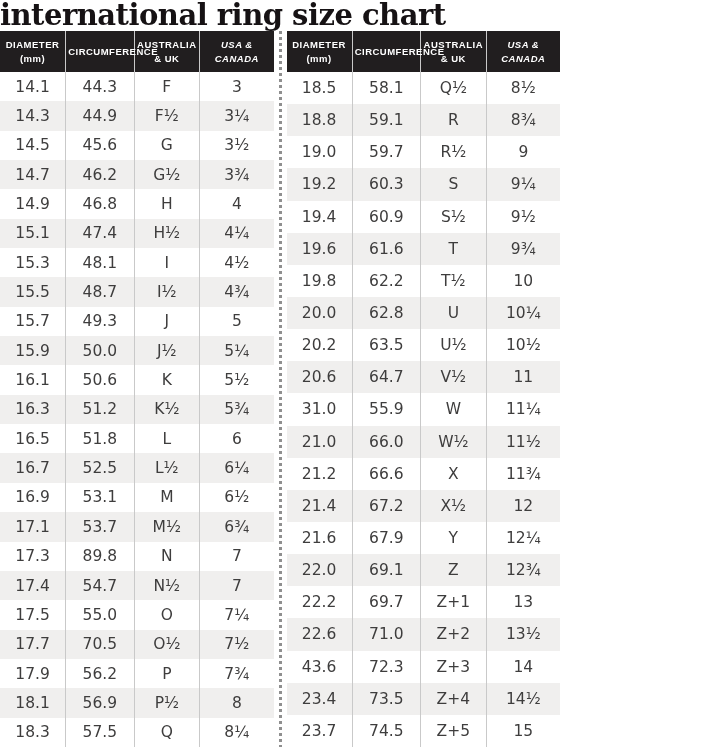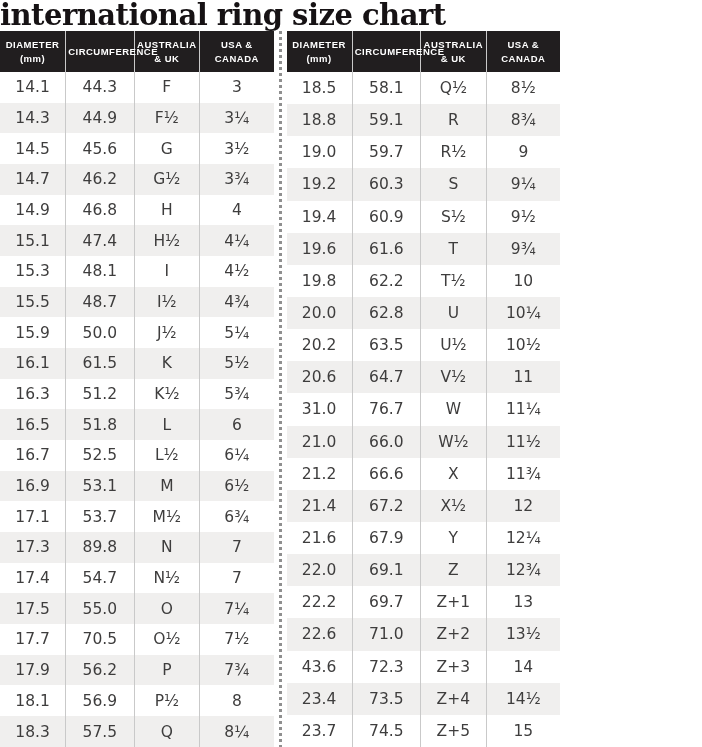--- a/index.html
+++ b/index.html
@@ -67,21 +67,21 @@
     font-size: 9.5px;
     font-weight: bold;
     letter-spacing: 0.5px;
     text-align: center;
     vertical-align: middle;
     height: 41px;
     line-height: 1.4;
     border-right: 1px solid var(--grid-line);
     padding: 0 2px;
   }
-  thead th:last-child { border-right: none; }
+  thead th:last-child { border-right: none; font-style: italic; }
   tbody td {
     text-align: center;
     vertical-align: middle;
     font-size: 15.5px;
     color: var(--body-text);
     border-right: 1px solid var(--grid-line);
     padding: 0;
   }
   tbody td:last-child { border-right: none; }
   tbody tr:nth-child(even) { background: var(--row-alt); }
@@ -152,28 +152,34 @@
             <td>I</td>
             <td>4½</td>
           </tr>
           <tr>
             <td>15.5</td>
             <td>48.7</td>
             <td>I½</td>
             <td>4¾</td>
           </tr>
           <tr>
+            <td>15.7</td>
+            <td>49.3</td>
+            <td>J</td>
+            <td>5</td>
+          </tr>
+          <tr>
             <td>15.9</td>
             <td>50.0</td>
             <td>J½</td>
             <td>5¼</td>
           </tr>
           <tr>
             <td>16.1</td>
-            <td>61.5</td>
+            <td>50.6</td>
             <td>K</td>
             <td>5½</td>
           </tr>
           <tr>
             <td>16.3</td>
             <td>51.2</td>
             <td>K½</td>
             <td>5¾</td>
           </tr>
           <tr>
@@ -322,21 +328,21 @@
             <td>10½</td>
           </tr>
           <tr>
             <td>20.6</td>
             <td>64.7</td>
             <td>V½</td>
             <td>11</td>
           </tr>
           <tr>
             <td>31.0</td>
-            <td>76.7</td>
+            <td>55.9</td>
             <td>W</td>
             <td>11¼</td>
           </tr>
           <tr>
             <td>21.0</td>
             <td>66.0</td>
             <td>W½</td>
             <td>11½</td>
           </tr>
           <tr>

